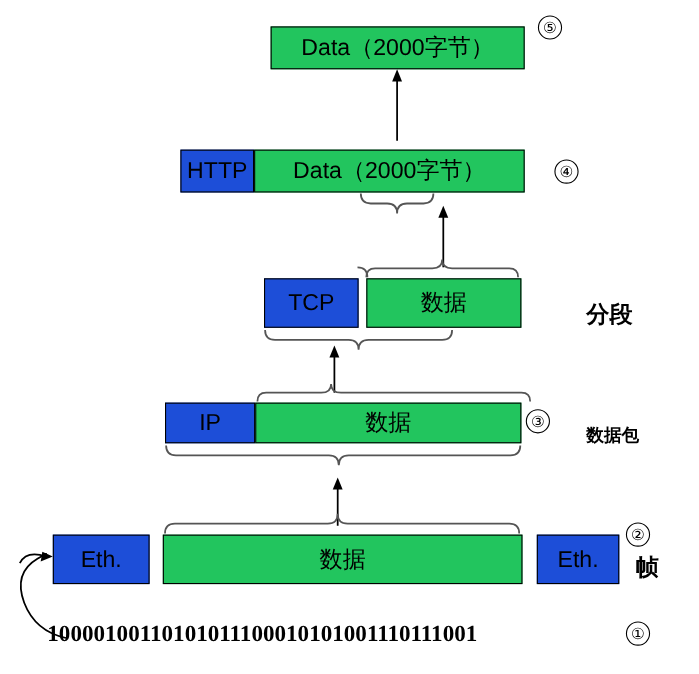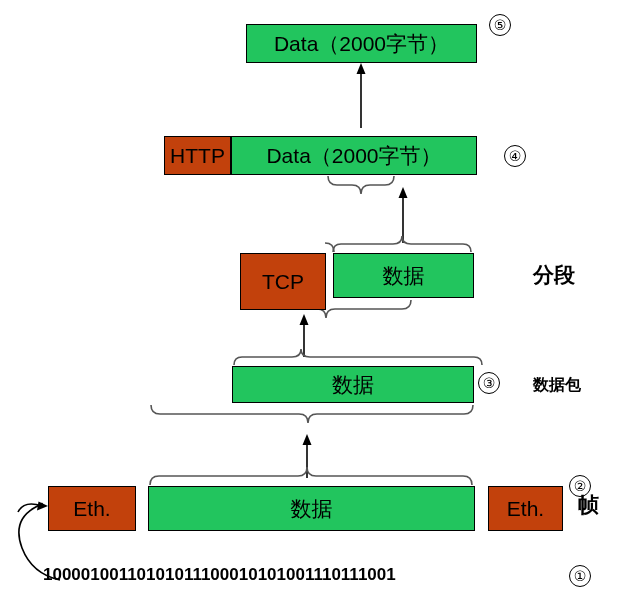--- a/index.html
+++ b/index.html
@@ -17,58 +17,59 @@
   .box{
     position:absolute;
     box-sizing:border-box;
     border:1px solid #000;
     display:flex;align-items:center;justify-content:center;
     color:#000;
     white-space:nowrap;
     line-height:1;
   }
   .green{background:#22c55e;}
-  .orange{background:#c2410c;}
+  .orange{background:#1d4ed8;}
 
   .lbl-cn{
     position:absolute;
     font-weight:bold;
     color:#000;
     white-space:nowrap;
     line-height:1;
+    margin-top:12px;
   }
 
   .circled{
     position:absolute;
     width:22px;height:22px;
     border:1.5px solid #000;
     border-radius:50%;
     display:flex;align-items:center;justify-content:center;
     font-size:14px;
     color:#000;
     line-height:1;
     box-sizing:border-box;
   }
 
   .bits{
     position:absolute;
-    font-family:Liberation Sans, sans-serif;
+    font-family:Liberation Serif, serif;
     font-weight:bold;
-    font-size:17px;
+    font-size:21px;
     letter-spacing:0px;
     color:#000;
     white-space:nowrap;
     line-height:1;
   }
 
   
   #r5-data{left:246px;top:24px;width:231px;height:39px;font-size:21px;}
   #r4-http{left:164px;top:136px;width:67px;height:39px;font-size:21px;}
   #r4-data{left:231px;top:136px;width:246px;height:39px;font-size:21px;}
-  #r3-tcp{left:240px;top:253px;width:86px;height:57px;font-size:21px;}
+  #r3-tcp{left:240px;top:253px;width:86px;height:45px;font-size:21px;}
   #r3-data{left:333px;top:253px;width:141px;height:45px;font-size:21px;}
   #r2-ip{left:150px;top:366px;width:82px;height:37px;font-size:21px;}
   #r2-data{left:232px;top:366px;width:242px;height:37px;font-size:21px;}
   #r1-eth-l{left:48px;top:486px;width:88px;height:45px;font-size:21px;}
   #r1-data{left:148px;top:486px;width:327px;height:45px;font-size:21px;}
   #r1-eth-r{left:488px;top:486px;width:75px;height:45px;font-size:21px;}
 
   #m5{left:489px;top:14px;}
   #m4{left:504px;top:145px;}
   #m3{left:478px;top:372px;}
@@ -124,20 +125,21 @@
   <div class="circled" id="m5">⑤</div>
 
   <div class="box orange" id="r4-http">HTTP</div>
   <div class="box green" id="r4-data">Data（2000字节）</div>
   <div class="circled" id="m4">④</div>
 
   <div class="box orange" id="r3-tcp">TCP</div>
   <div class="box green" id="r3-data">数据</div>
   <div class="lbl-cn" id="lab-seg">分段</div>
 
+  <div class="box orange" id="r2-ip">IP</div>
   <div class="box green" id="r2-data">数据</div>
   <div class="circled" id="m3">③</div>
   <div class="lbl-cn" id="lab-pkt">数据包</div>
 
   <div class="box orange" id="r1-eth-l">Eth.</div>
   <div class="box green" id="r1-data">数据</div>
   <div class="box orange" id="r1-eth-r">Eth.</div>
   <div class="circled" id="m2">②</div>
   <div class="lbl-cn" id="lab-frm">帧</div>
 

